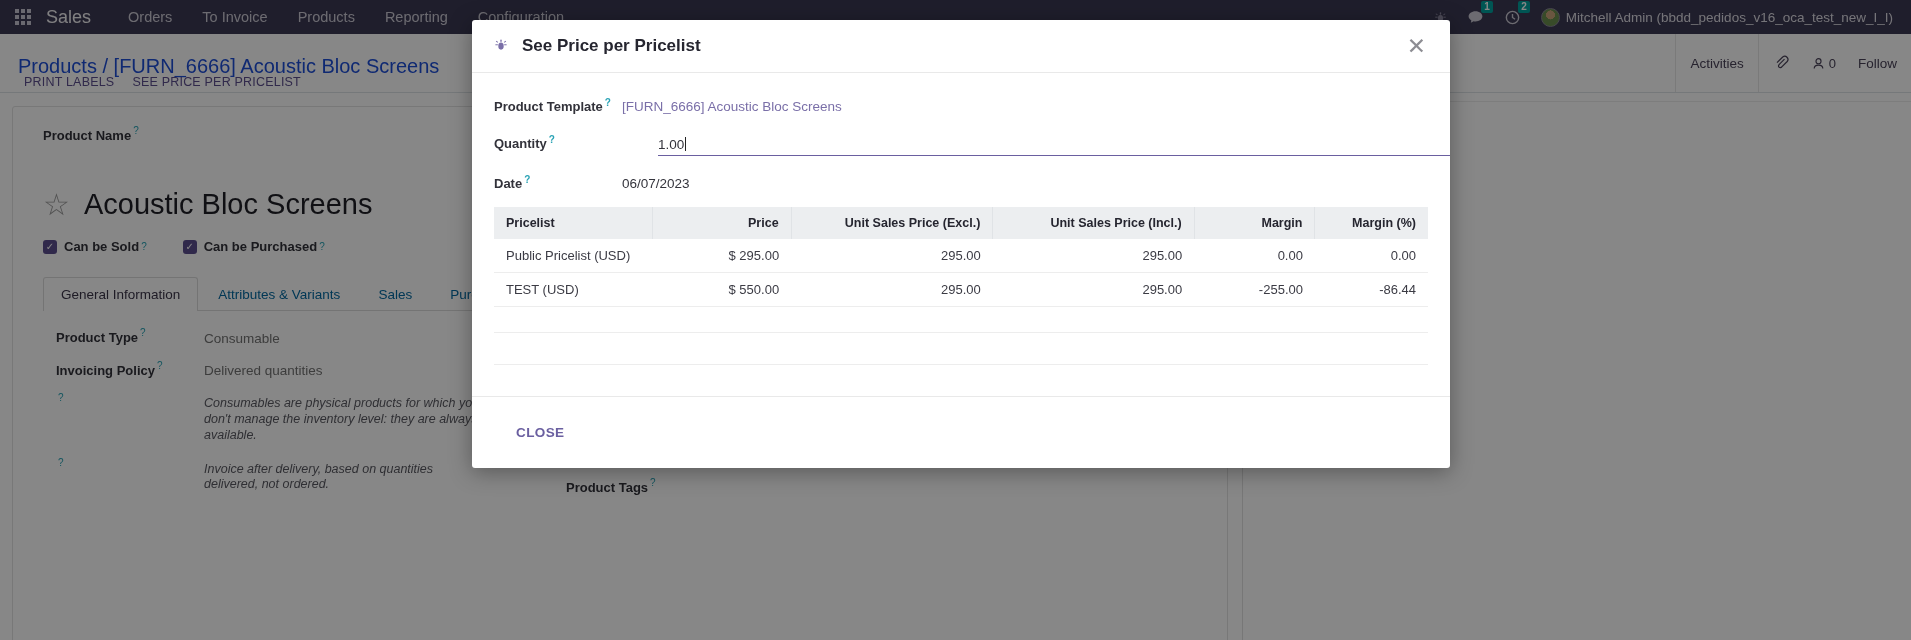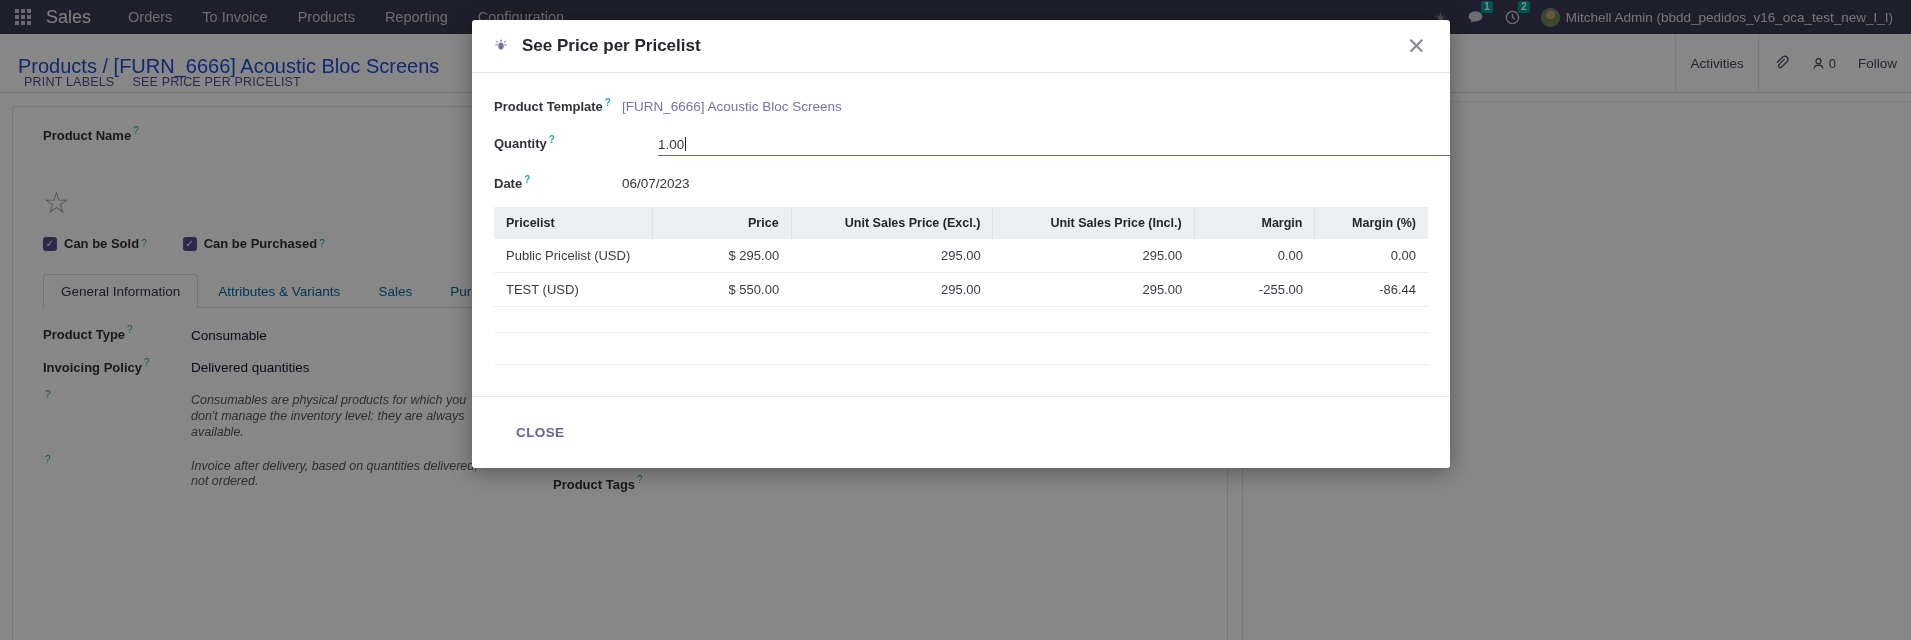--- a/index.html
+++ b/index.html
@@ -70,21 +70,21 @@
 
   .sheet-wrap { position: absolute; top: 93px; left: 0; right: 0; bottom: 0; background: #fff; display: flex; }
   .form-area { width: 1242px; position: relative; background: #fff; }
   .sheet {
     position: absolute; left: 12px; right: 14px; top: 13px; bottom: -40px;
     background: #fff; border: 1px solid #e3e3e3; border-radius: 3px;
     padding: 18px 30px;
   }
   .o-label { font-size: 13px; color: #32323a; font-weight: bold; }
   .o-tip { color: #2aa3b5; font-size: 10px; vertical-align: super; margin-left: 2px; cursor: help; }
-  .o-value { font-size: 13.5px; color: #0f172a; }
+  .o-value { font-size: 13.5px; color: #737373; }
 
   .title-row { margin-top: 44px; display: flex; align-items: center; gap: 14px; }
   .star {
     font-size: 30px; color: #9b9b9b; line-height: 1; cursor: pointer;
   }
   .product-title { font-size: 29px; color: #1f1f26; font-weight: 400; }
 
   .checks { margin-top: 18px; display: flex; gap: 36px; align-items: center; }
   .chk {
     width: 14px; height: 14px; background: #5c4e8e; border-radius: 3px;
@@ -98,21 +98,21 @@
     font-size: 13.5px; color: #0369a1; padding: 9px 17px; cursor: pointer;
     border: 1px solid transparent; border-bottom: none; position: relative; top: 1px;
   }
   .tab.active {
     color: #3b3549; background: #fff;
     border-color: #dcdcdc; border-radius: 3px 3px 0 0;
   }
 
   .field-grid { margin-top: 16px; display: grid; grid-template-columns: 440px 1fr; column-gap: 70px; }
   .frow { display: flex; margin-bottom: 13px; align-items: baseline; }
-  .frow .fl { width: 148px; flex: none; }
+  .frow .fl { width: 148px; flex: none; margin-left: 13px; }
   .frow .fv { flex: 1; }
   .help-italic { font-style: italic; color: #5a5a62; font-size: 12.5px; line-height: 1.25; }
 
   .chatter { flex: 1; border-left: 1px solid #e0e0e0; background: #fff; position: relative; }
   .chatter-divider {
     position: absolute; left: 52px; right: 0; top: 8px; height: 1px; background: #ececec;
   }
   .today-label {
     position: absolute; left: 68px; top: 0px; transform: translateY(-8px);
     background: #fff; padding: 0 10px; font-size: 13px; font-weight: bold; color: #22222a;
@@ -265,20 +265,21 @@
 
   <div class="sheet-wrap">
     <div class="form-area">
       <div class="sheet">
 
         <div>
           <span class="o-label">Product Name</span><span class="o-tip">?</span>
         </div>
         <div class="title-row">
           <span class="star">☆</span>
+          <span class="product-title">Acoustic Bloc Screens</span>
         </div>
 
         <div class="checks">
           <span class="chk-row">
             <span class="chk">✓</span>
             <span class="o-label">Can be Sold</span>
               <span class="o-tip">?</span>
           </span>
           <span class="chk-row">
             <span class="chk">✓</span>

